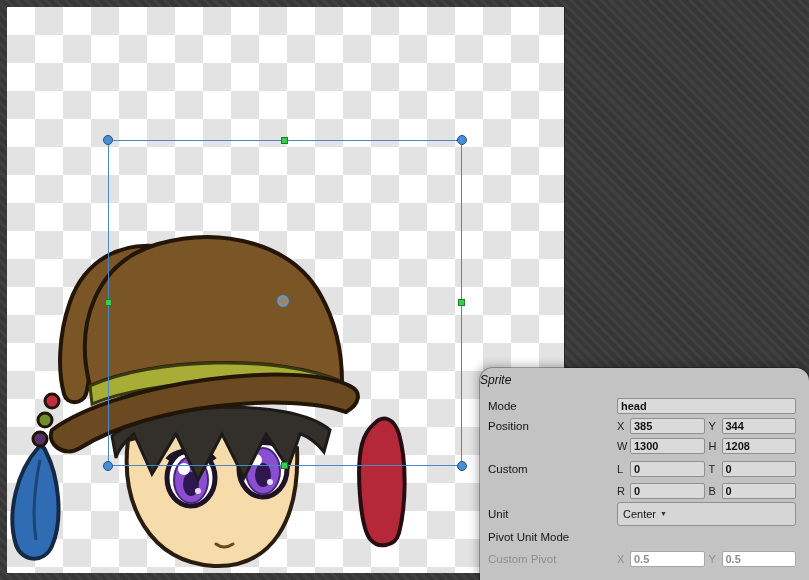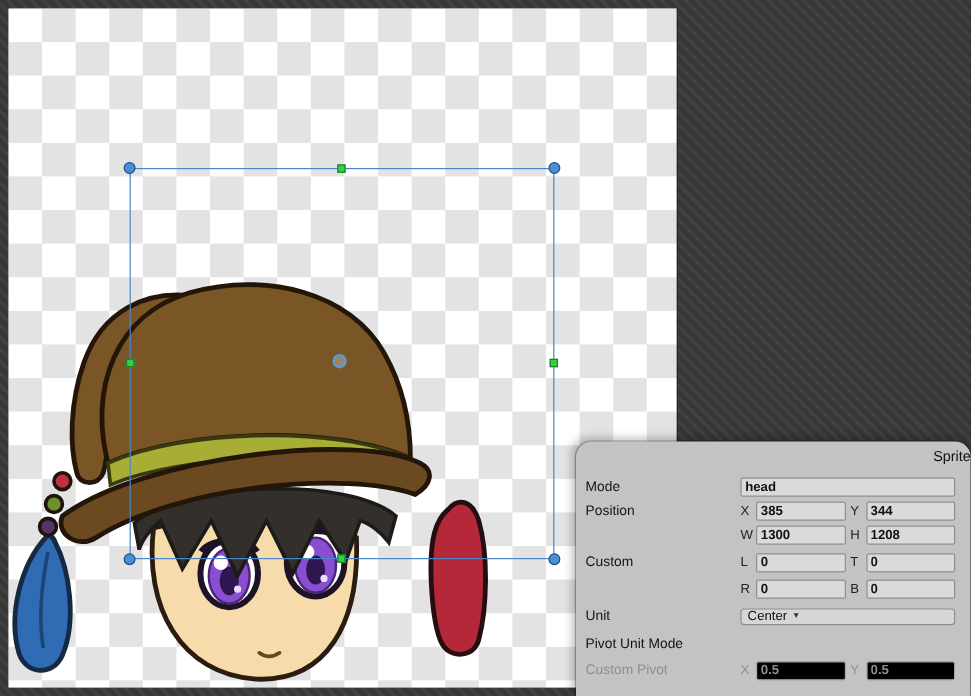--- a/index.html
+++ b/index.html
@@ -51,45 +51,45 @@
   }
 
   
   #panel {
     position:absolute; left:480px; top:368px; width:329px; height:212px;
     background:#c3c3c3; border-radius:13px 13px 0 0;
     box-shadow:0 0 0 1px rgba(0,0,0,0.28), -3px -3px 8px rgba(0,0,0,0.25);
     z-index:5; font-size:11.5px; color:#111;
   }
   .p-title {
-    position:absolute; top:5px; left:0; right:0;
-    text-align:right; font-size:12px; color:#111;
+    position:absolute; top:5px; left:0; right:12px;
+    text-align:left; font-size:12px; color:#111;font-style:italic;
   }
   .prow {
     position:absolute; left:8px; right:13px; height:17px;
     display:flex; align-items:center;
   }
   .plabel { width:129px; flex:none; color:#141414; }
   .pfields { flex:1; display:flex; align-items:center; gap:4px; min-width:0; }
   .axis { flex:none; width:9px; font-size:11px; color:#222; text-align:left; }
   .pfield {
     height:16px; flex:1; min-width:0; width:100%;
     border:1px solid #8f8f8f; background:#dadada; border-radius:2px;
     font-size:11px; padding:0 3px; color:#111; font-family:inherit; outline:none;font-weight:bold;
   }
   .dropdown {
-    flex:1; height:14px; min-width:0;
+    flex:1; height:24px; min-width:0;
     border:1px solid #8f8f8f; background:#d6d6d6; border-radius:3px;
     display:flex; align-items:center; 
     padding:0 5px; font-size:11px; color:#111; cursor:default;
   }
   .dd-arrow { font-size:7px; color:#333; flex:none; margin-left:4px; }
   .prow.disabled .plabel, .prow.disabled .axis { color:#8e8e8e; }
   .pfield[disabled] {
-    color:#8e8e8e; background:#000000; border-color:#a6a6a6;
+    color:#8e8e8e; background:#ffffff; border-color:#a6a6a6;
   }
 </style>
 </head>
 <body>
 
 <div id="stage">
 
   <div id="canvas"></div>
 
   <svg id="artwork" width="809" height="580" viewBox="0 0 809 580">

